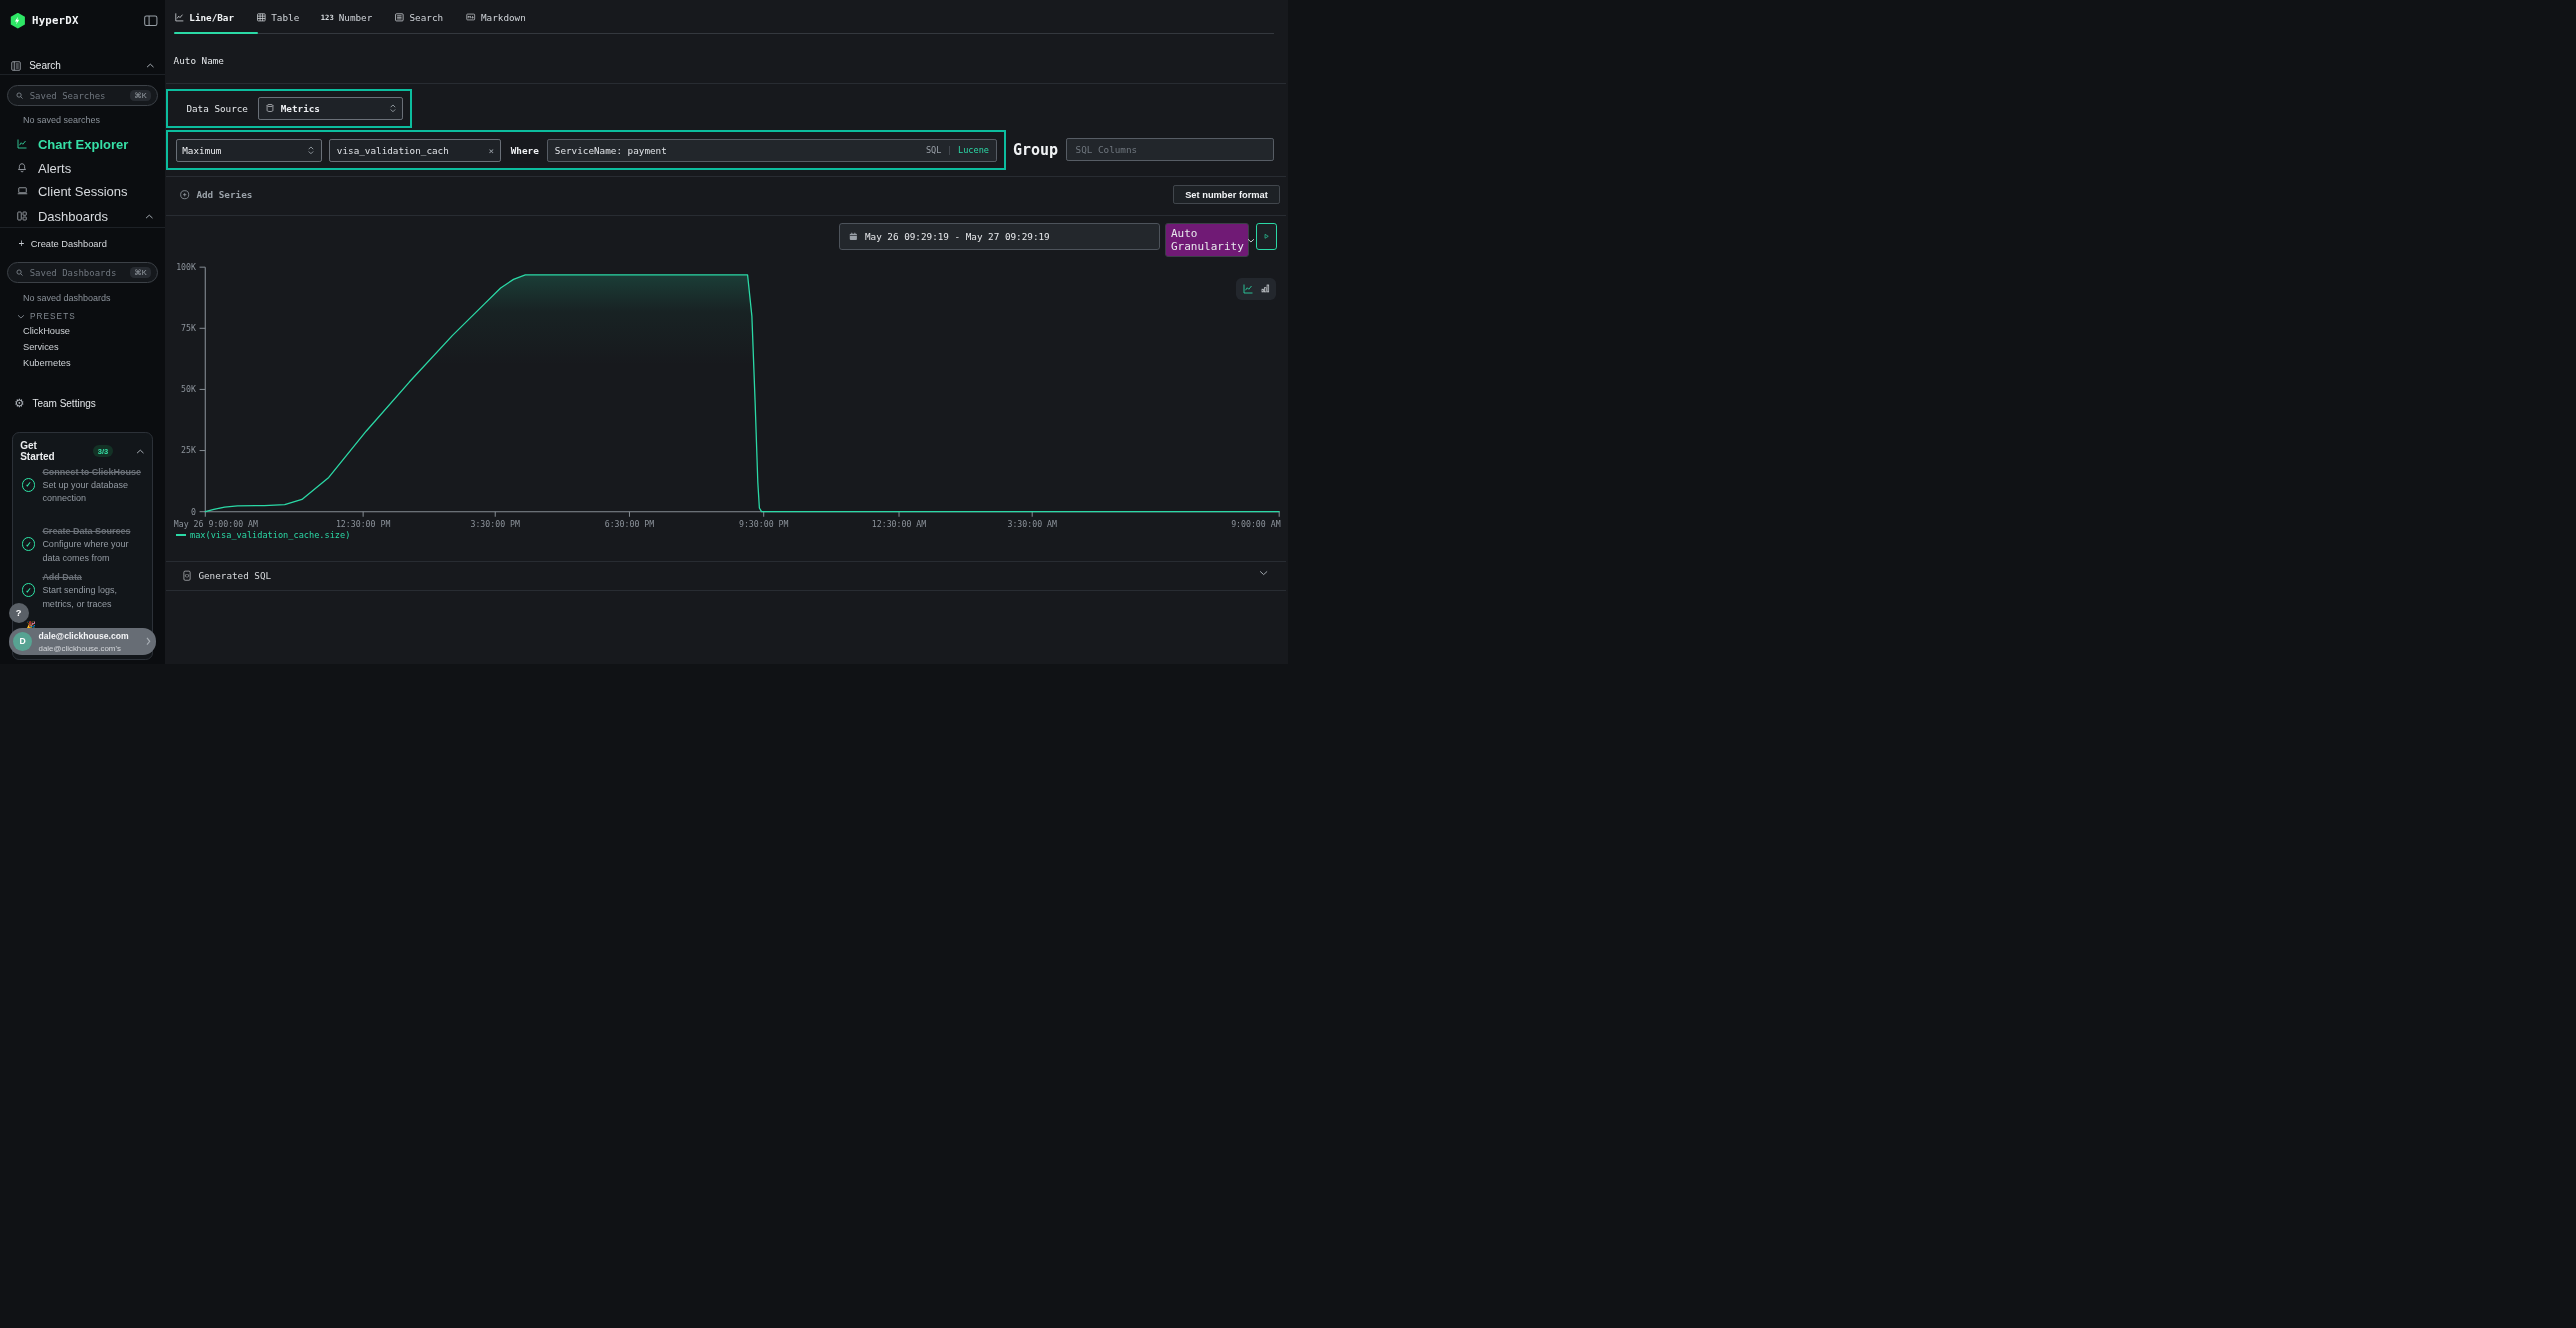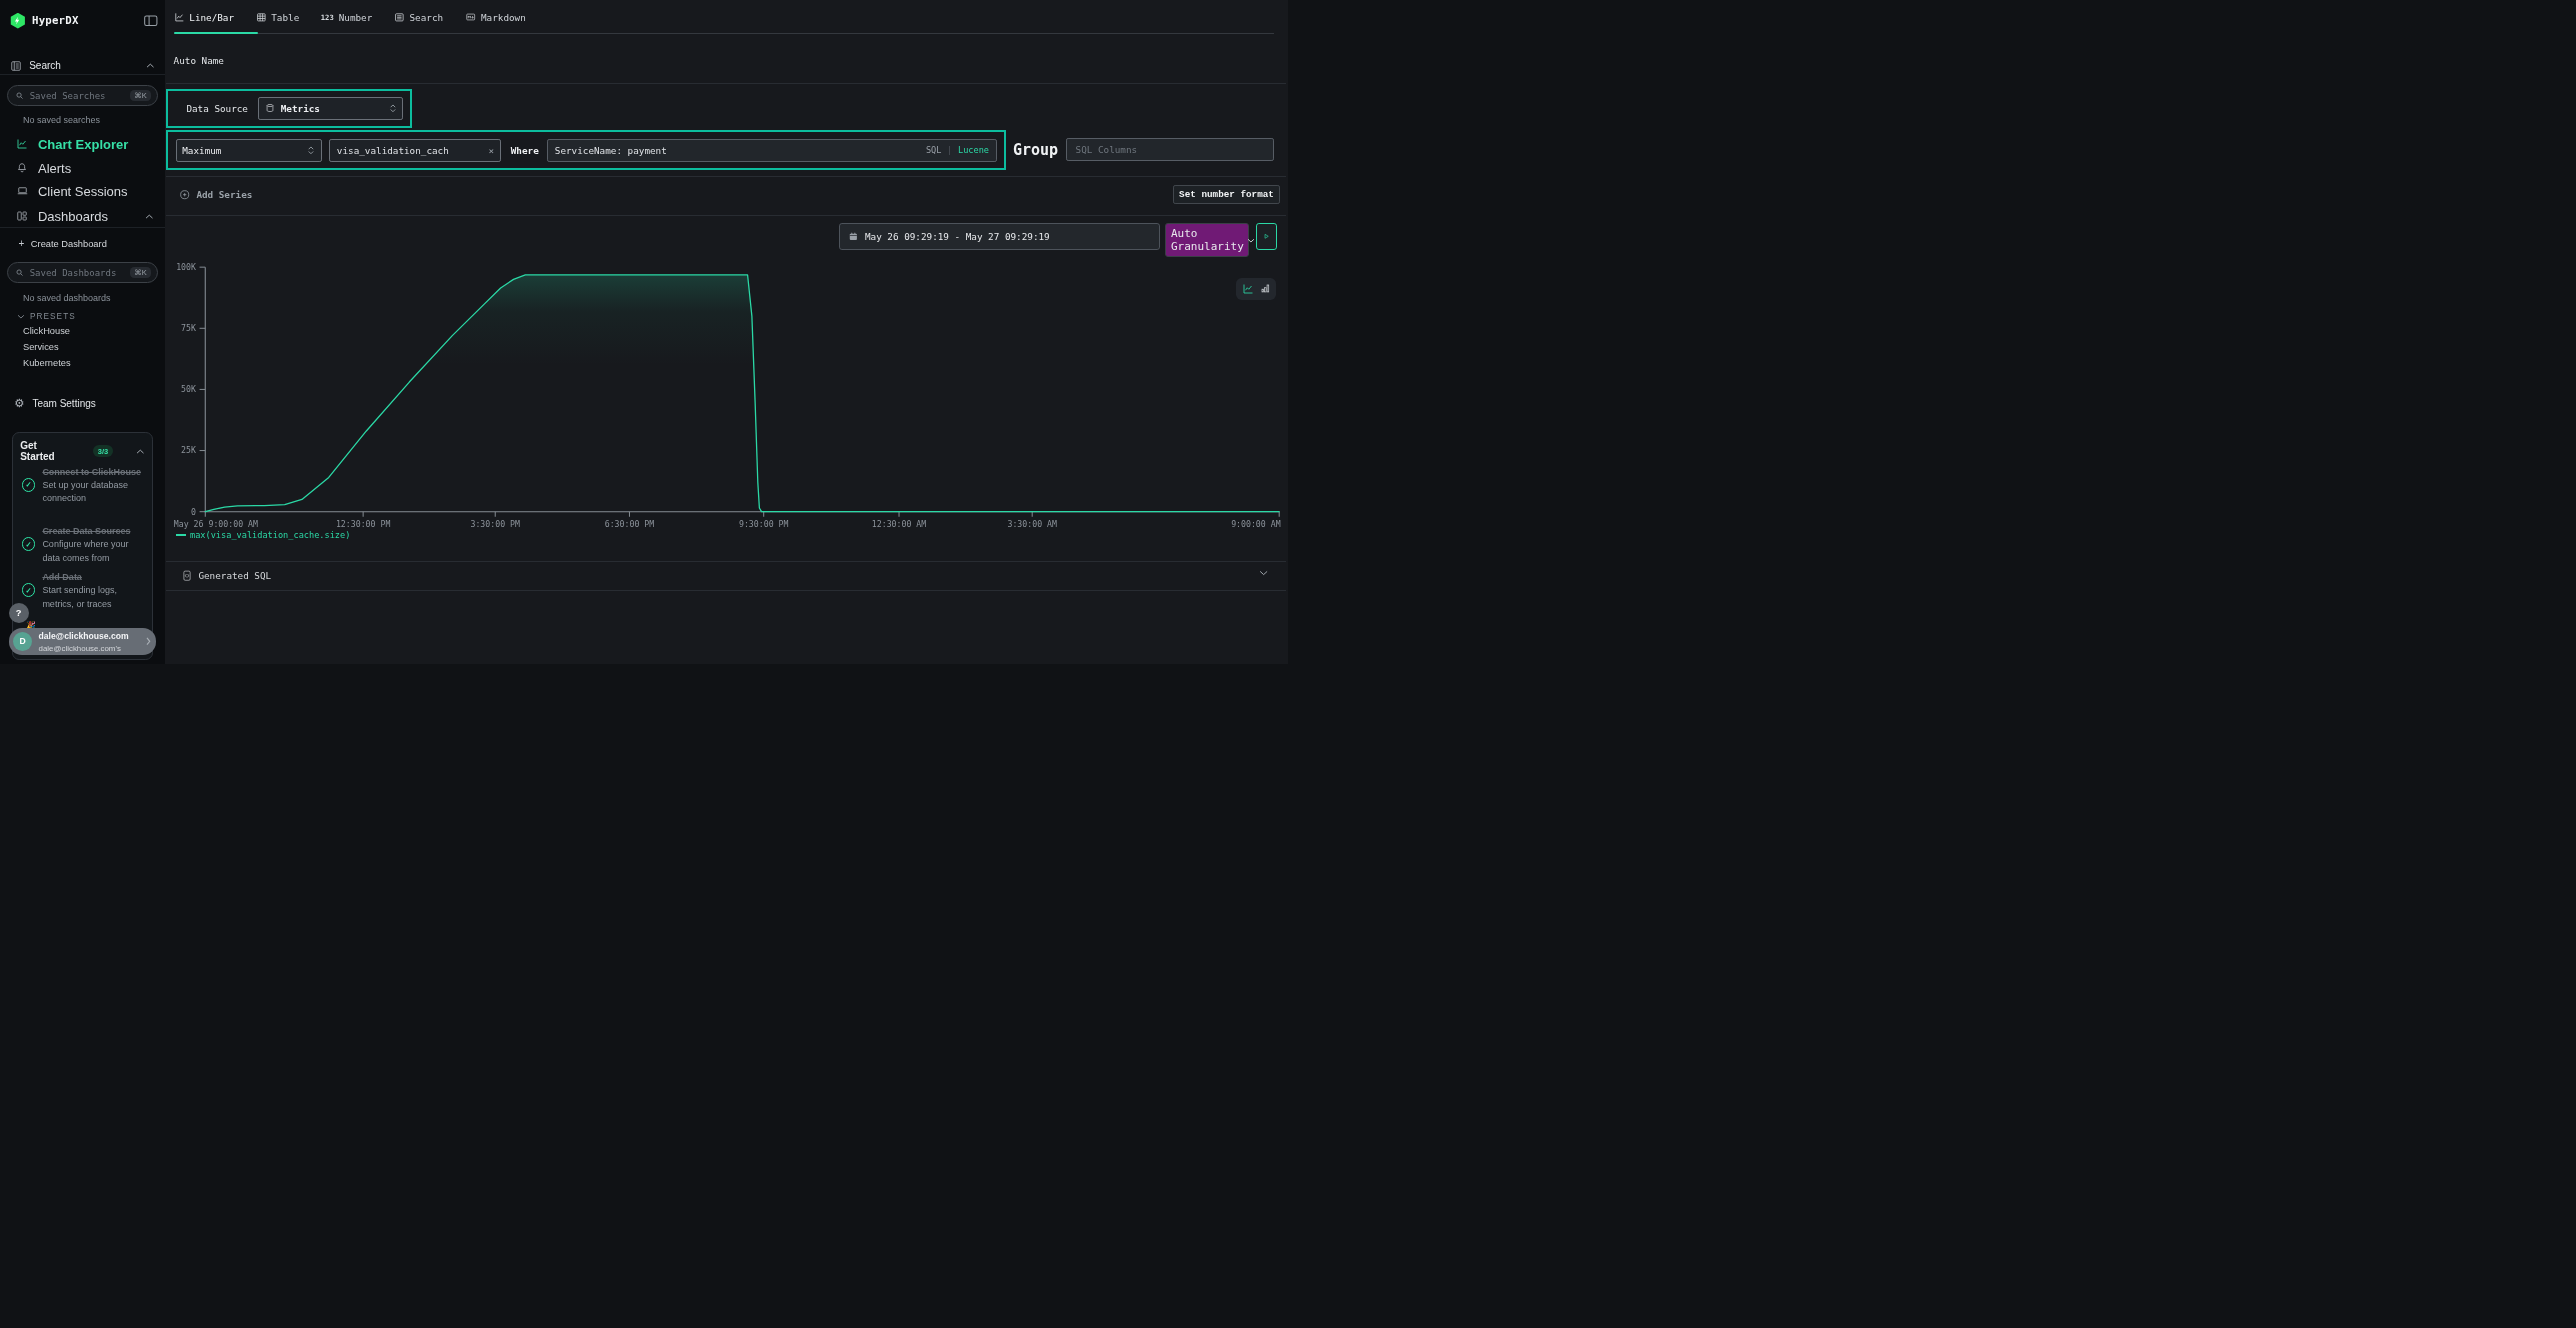--- a/index.html
+++ b/index.html
@@ -60,21 +60,21 @@
   .avatar{width:19.3px;height:19.3px;border-radius:50%;background:#57a392;color:#fff;font-weight:700;font-size:8.6px;
           display:flex;align-items:center;justify-content:center;}
   .u-name{font-size:8.6px;font-weight:700;color:#f4f5f7;line-height:1.2;}
   .u-sub{font-size:7.9px;color:#d4d7db;line-height:1.2;}
   .user-pill .chev{margin-left:auto;color:#aab0b7;}
   
   .main{position:absolute;left:165px;top:0;width:1123px;height:664px;}
   .tabs{position:absolute;left:8.6px;top:0;height:34px;display:flex;align-items:center;gap:21.5px;}
   .tab{display:flex;align-items:center;gap:5px;font-size:9.3px;color:#cfd3d8;cursor:pointer;white-space:nowrap;}
   .tab .ticon{color:#d4d8dc;display:flex;}
-  .tab.active{color:#f2f4f6;font-weight:400;}
+  .tab.active{color:#f2f4f6;font-weight:700;}
   .tab-track{position:absolute;left:8.6px;right:13.6px;top:33px;height:1.4px;background:#34383e;}
   .tab-ink{position:absolute;left:8.6px;width:84px;top:32px;height:2.1px;background:#19c79e;border-radius:1.4px;}
   .num-ic{font-size:7.2px;font-weight:700;letter-spacing:0;}
   .row-label{font-size:9.3px;color:#e4e7ea;}
   .cn-label{position:absolute;left:8.6px;top:46px;height:29px;line-height:29px;}
   .text-input{background:#1e2226;border:0.7px solid #70767e;border-radius:2.1px;color:#dfe2e6;
               font-family:"DejaVu Sans Mono",monospace;font-size:9.3px;padding:0 8.6px;outline:none;}
   .text-input::placeholder{color:#6f767e;}
   .cn-input{position:absolute;left:72px;top:46px;width:1036px;height:29px;}
   .hdiv{position:absolute;left:0.7px;right:2.1px;height:0.7px;background:#282c32;}
@@ -96,21 +96,21 @@
   .lang-switch{margin-left:auto;display:flex;gap:5.7px;font-size:8.6px;align-items:center;}
   .lang-sql{color:#9aa0a8;cursor:pointer;}
   .lang-sep{color:#4d535a;}
   .lang-lucene{color:#2bd9a6;cursor:pointer;}
   .gb-label{position:absolute;left:848px;top:130px;height:40px;line-height:40px;font-weight:700;font-size:15px;color:#f0f2f4;}
   .gb-input{position:absolute;left:901px;top:138px;width:208px;height:23px;background:#22262b;border-color:#575d65;}
   .add-series{position:absolute;left:14.3px;top:185px;height:18.6px;display:flex;align-items:center;gap:5.7px;
               color:#9ba2a9;font-size:9.3px;font-weight:700;cursor:pointer;}
   .snf-btn{position:absolute;left:1008px;top:185px;width:107px;height:19.3px;background:#1d2125;
            border:0.7px solid #42474d;border-radius:2.1px;color:#f2f4f6;font-weight:700;font-size:9.3px;
-           font-family:Liberation Mono, monospace;display:flex;align-items:center;justify-content:center;cursor:pointer;}
+           font-family:Liberation Sans, sans-serif;display:flex;align-items:center;justify-content:center;cursor:pointer;}
   .date-input{position:absolute;left:674px;top:223px;width:321px;height:26.5px;background:#23272c;
               border:0.7px solid #4d535b;border-radius:2.9px;display:flex;align-items:center;gap:6.4px;
               padding:0 7.9px;font-size:9.3px;color:#e8eaed;cursor:pointer;}
   .gran-select{position:absolute;left:1000px;top:223px;width:84px;height:26.5px;background:#701a75;
                border:0.7px solid #3a3f46;border-radius:2.9px;display:flex;align-items:center;gap:2.9px;
                padding:16px 5px;font-size:11px;color:#e8eaed;cursor:pointer;}
   .gran-select .chev{margin-left:auto;color:#c9cdd2;}
   .play-btn{position:absolute;left:1091px;top:223px;width:21px;height:26.5px;background:#1c2024;
             border:0.7px solid #2bd9a6;border-radius:2.9px;display:flex;align-items:center;justify-content:center;cursor:pointer;}
   .ctoggle{position:absolute;left:1071px;top:278px;width:40px;height:21.5px;background:#23272d;border-radius:5.7px;

